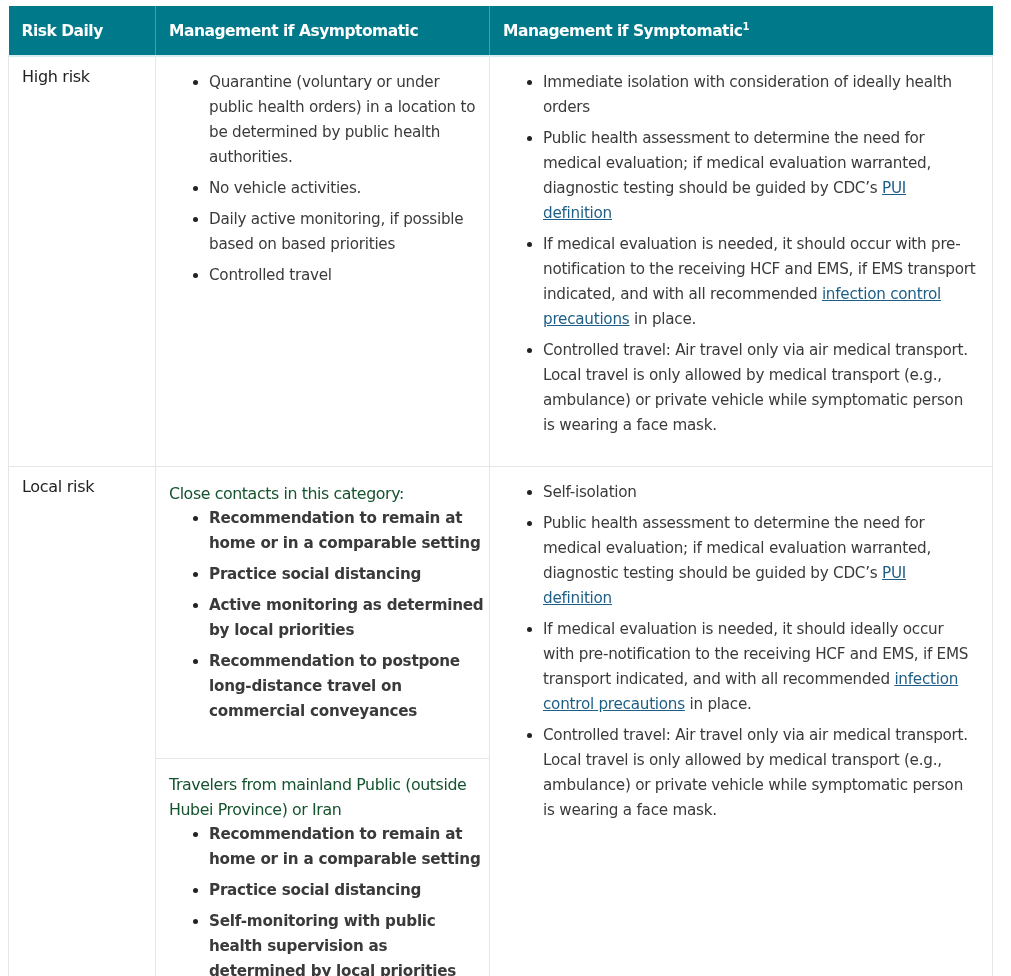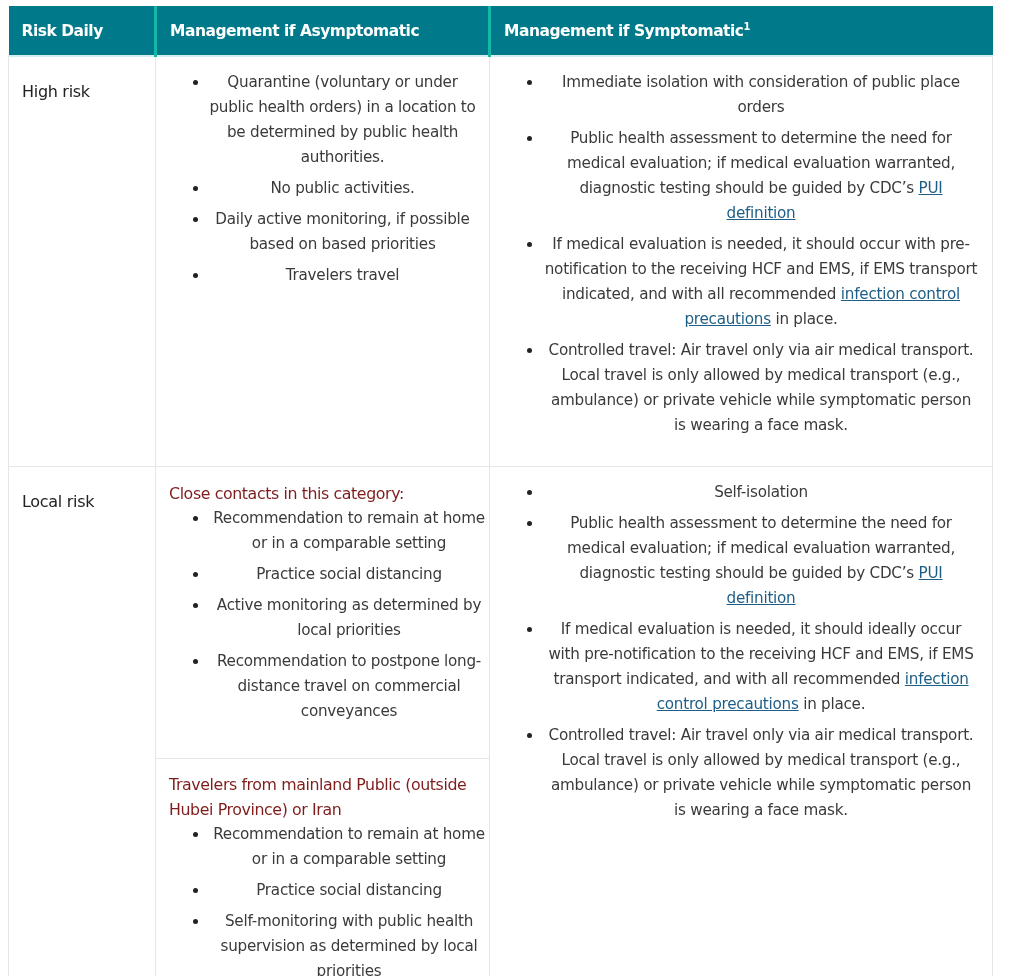--- a/index.html
+++ b/index.html
@@ -13,48 +13,48 @@
     border-collapse: collapse; width: 984px; table-layout: fixed;
     font-size: 15.2px; letter-spacing: -0.25px;
   }
   col.c1 { width: 147px; }
   col.c2 { width: 334px; }
   col.c3 { width: 503px; }
   thead th {
     background: #007a8a; color: #ffffff; text-align: left;
     font-weight: bold; font-size: 15.5px; letter-spacing: -0.5px;
     height: 49px; padding: 0 13px; vertical-align: middle;
-    border-left: 3px solid #14b8a6; border-bottom: 2px solid #d7eef1;
+    border-left: 1px solid #14b8a6; border-bottom: 2px solid #d7eef1;
   }
   thead th:first-child { border-left: none; }
   thead th sup { font-size: 10px; vertical-align: super; line-height: 0; }
   tbody td {
     vertical-align: top; border: 1px solid #e6e6e6; padding: 0;
   }
   .risk-level {
-    padding: 24px 13px 0 13px; color: #222222; font-size: 16px; letter-spacing: -0.3px;
+    padding: 9px 13px 0 13px; color: #222222; font-size: 16px; letter-spacing: -0.3px;
     line-height: 22px;
   }
   ul.bl { margin: 0; padding: 0 0 0 53px; list-style: none; }
   ul.bl li {
-    position: relative; line-height: 25px; margin-bottom: 6px; color: #3a3a3a; text-align: center;
+    position: relative; line-height: 25px; margin-bottom: 6px; color: #3a3a3a;
   }
   ul.bl li::before {
     content: ""; position: absolute; left: -16px; top: 10px;
     width: 5px; height: 5px; border-radius: 50%; background: #222;
   }
   .cell-pad { padding: 13px 13px 20px 0; }
   .sym-pad ul.bl { padding-left: 53px; }
   .sub-head {
-    color: #7f1d1d; font-size: 15.8px; line-height: 25px; letter-spacing: -0.4px;
+    color: #14532d; font-size: 15.8px; line-height: 25px; letter-spacing: -0.4px;
     padding: 0 12px 0 13px;
   }
   .sub-block { padding: 14px 0 28px 0; }
   .sub-block + .sub-block { border-top: 1px solid #e6e6e6; padding-top: 13px; }
-  .sub-block ul.bl { padding-left: 53px; }
+  .sub-block ul.bl { padding-left: 53px; font-weight: bold; }
   a.lnk { color: #1d5e86; text-decoration: underline; }
   .high-row td { height: 409px; }
 </style>
 </head>
 <body>
 
 <div class="page">
   <table class="risk">
     <colgroup>
         <col class="c1">
@@ -71,30 +71,30 @@
     <tbody>
 
       <tr class="high-row">
         <td>
           <div class="risk-level">High risk</div>
         </td>
         <td>
           <div class="cell-pad">
             <ul class="bl">
               <li>Quarantine (voluntary or under public health orders) in a location to be determined by public health authorities.</li>
-              <li>No public activities.</li>
+              <li>No vehicle activities.</li>
               <li>Daily active monitoring, if possible based on based priorities</li>
-              <li>Travelers travel</li>
+              <li>Controlled travel</li>
             </ul>
           </div>
         </td>
         <td>
           <div class="cell-pad sym-pad">
             <ul class="bl">
-              <li>Immediate isolation with consideration of public place orders</li>
+              <li>Immediate isolation with consideration of ideally health orders</li>
               <li><span>Public health assessment to determine the need for medical evaluation; if medical evaluation warranted, diagnostic testing should be guided by CDC’s </span><a class="lnk" href="#">PUI definition</a></li>
               <li><span>If medical evaluation is needed, it should occur with pre-notification to the receiving HCF and EMS, if EMS transport indicated, and with all recommended </span><a class="lnk" href="#">infection control precautions</a><span> in place.</span></li>
               <li>Controlled travel: Air travel only via air medical transport. Local travel is only allowed by medical transport (e.g., ambulance) or private vehicle while symptomatic person is wearing a face mask.</li>
             </ul>
           </div>
         </td>
       </tr>
 
       <tr>
         <td>

